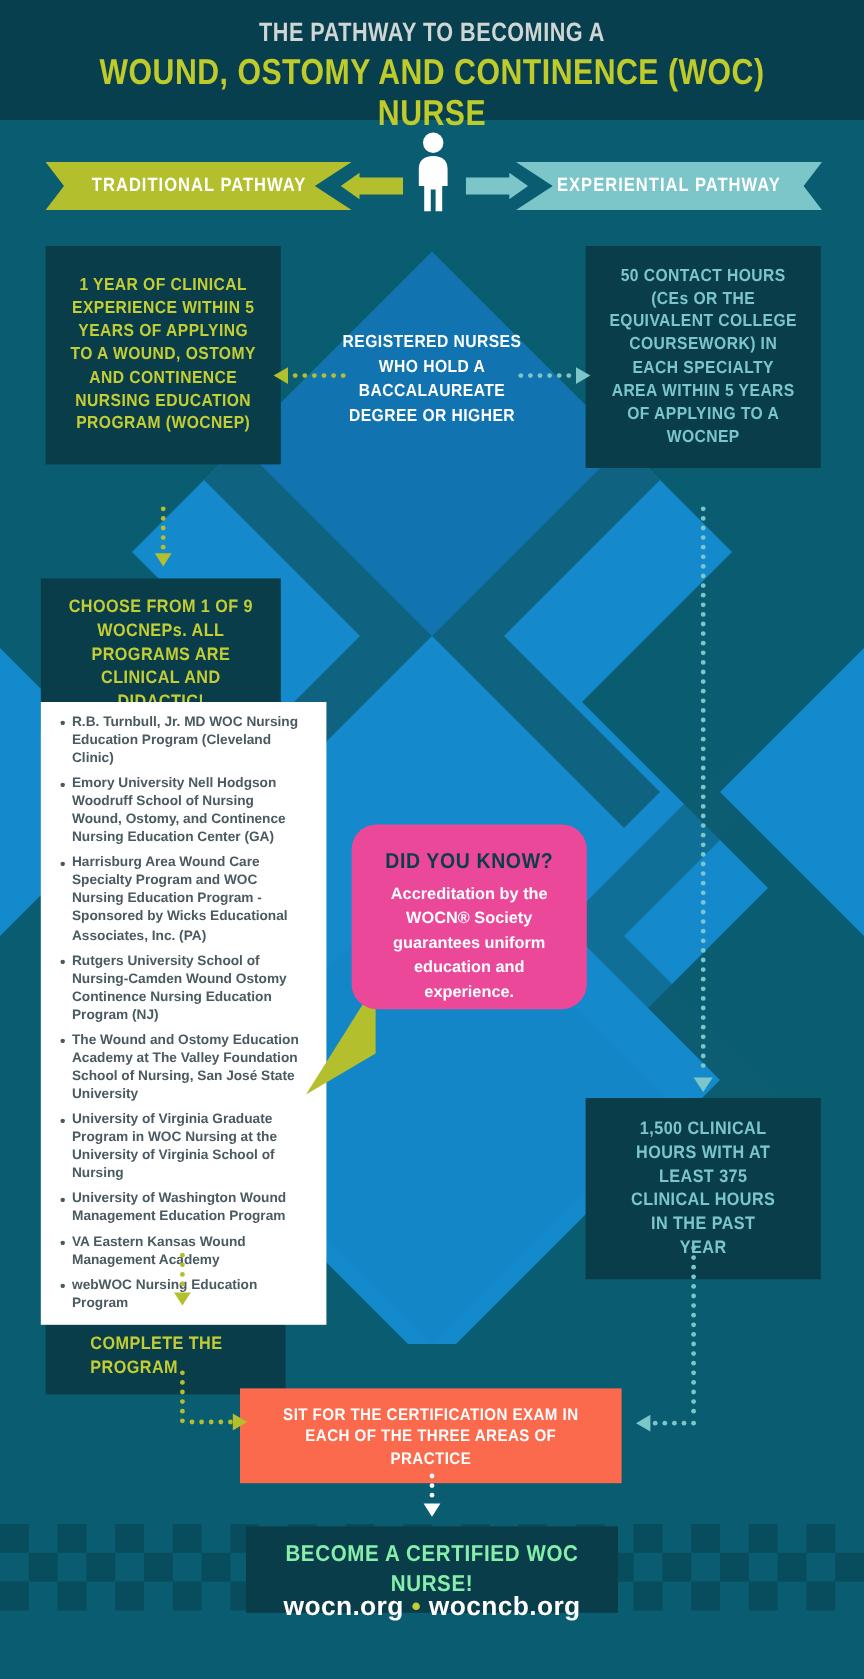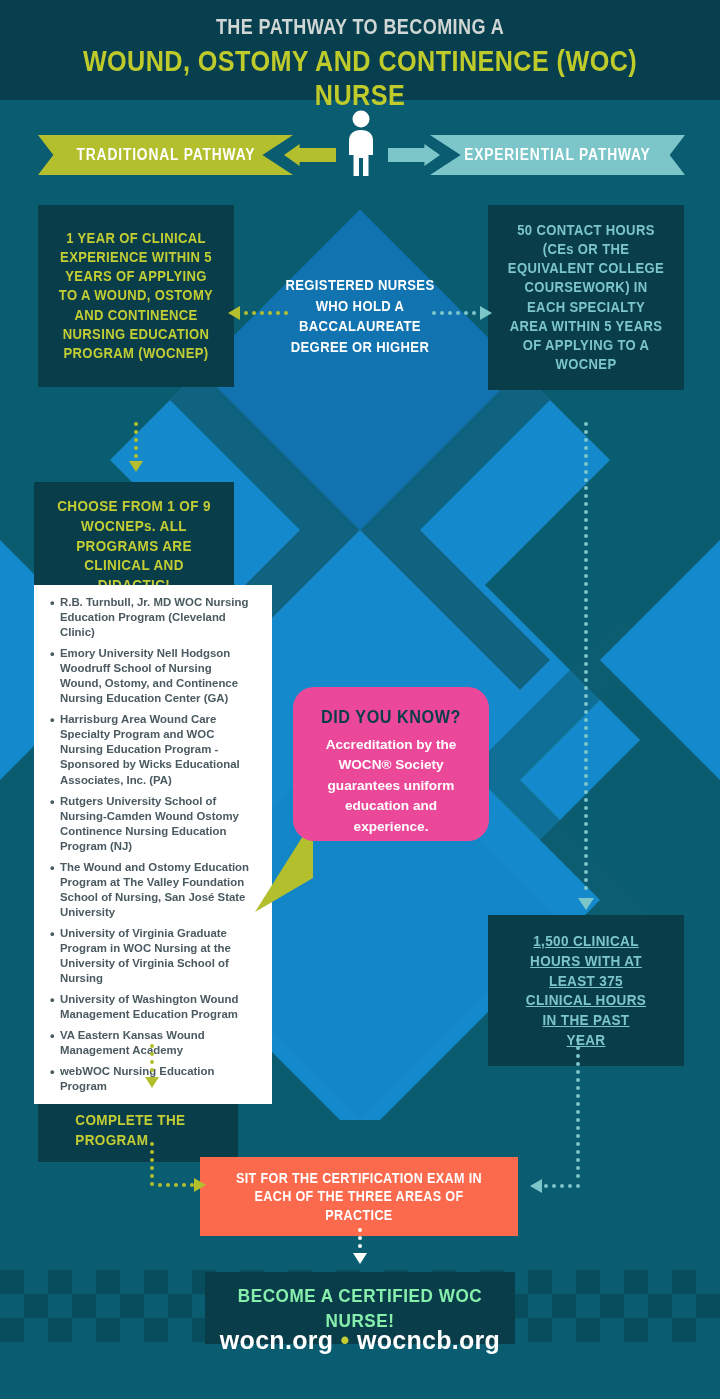--- a/index.html
+++ b/index.html
@@ -91,21 +91,21 @@
   #box-experiential{
     left:488px;top:205px;width:196px;padding:16px 10px;
     color:#7cc6c9;font-size:14.5px;
   }
   #box-choose{
     left:34px;top:482px;width:200px;padding:14px 10px;
     color:#c3ce34;font-size:15px;
   }
   #box-hours{
     left:488px;top:915px;width:196px;padding:16px 28px;
-    color:#7cc6c9;font-size:15px;text-decoration:underline;
+    color:#7cc6c9;font-size:15px;
   }
   #box-complete{
     left:38px;top:1098px;width:200px;padding:12px 24px;
     color:#c3ce34;font-size:15px;text-align:left;padding-left:30px;
   }
   #box-exam{
     left:200px;top:1157px;width:318px;padding:12px 10px;
     background:#fc6a4e;color:#ffffff;font-size:14px;
   }
   #box-become{
@@ -160,21 +160,21 @@
   }
 
   
   #footer{
     position:absolute;left:0;top:1270px;width:720px;height:129px;z-index:20;
     background:#0a5c70;
   }
   #checker{position:absolute;left:0;top:0;width:720px;height:75px;}
   #urls{
     position:absolute;left:0;top:1326px;width:720px;text-align:center;z-index:30;
-    color:#ffffff;font-weight:bold;font-size:25px;letter-spacing:.3px;
+    color:#ffffff;font-weight:bold;font-size:22px;letter-spacing:.3px;
   }
   #urls .dot{color:#c3ce34;}
 </style>
 </head>
 <body>
 
 <div id="page">
 
   <div class="bg">
     <svg width="720" height="1170" viewBox="0 0 720 1170">
@@ -339,21 +339,21 @@
   <div class="box" id="box-choose">
     <span>CHOOSE FROM 1 OF 9 WOCNEPs. ALL PROGRAMS ARE CLINICAL AND  DIDACTIC!</span>
   </div>
 
   <div id="program-list">
     <ul>
       <li>R.B. Turnbull, Jr. MD WOC Nursing Education Program (Cleveland Clinic)</li>
       <li>Emory University Nell Hodgson Woodruff School of Nursing Wound, Ostomy, and Continence Nursing Education Center (GA)</li>
       <li>Harrisburg Area Wound Care Specialty Program and WOC Nursing Education Program - Sponsored by Wicks Educational Associates, Inc. (PA)</li>
       <li>Rutgers University School of Nursing-Camden Wound Ostomy Continence Nursing Education Program (NJ)</li>
-      <li>The Wound and Ostomy Education Program at The Valley Foundation School of Nursing, San José State University</li>
+      <li>The Wound and Ostomy Education Academy at The Valley Foundation School of Nursing, San José State University</li>
       <li>University of Virginia Graduate Program in WOC Nursing at the University of Virginia School of Nursing</li>
       <li>University of Washington Wound Management Education Program</li>
       <li>VA Eastern Kansas Wound Management Academy</li>
       <li>webWOC Nursing Education Program</li>
     </ul>
   </div>
 
   <svg id="callout-tail" viewBox="0 0 60 95">
     <polygon points="58,0 58,58 0,92" fill="#b4bf2e"></polygon>
   </svg>

